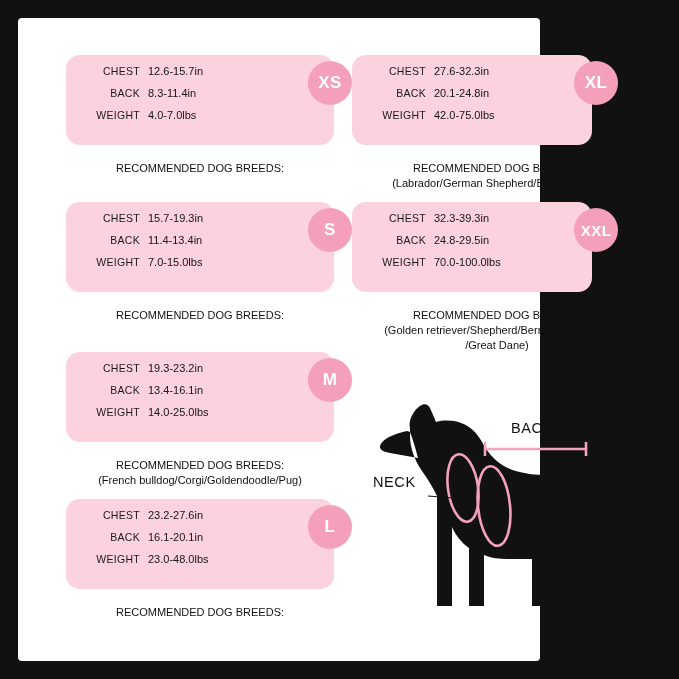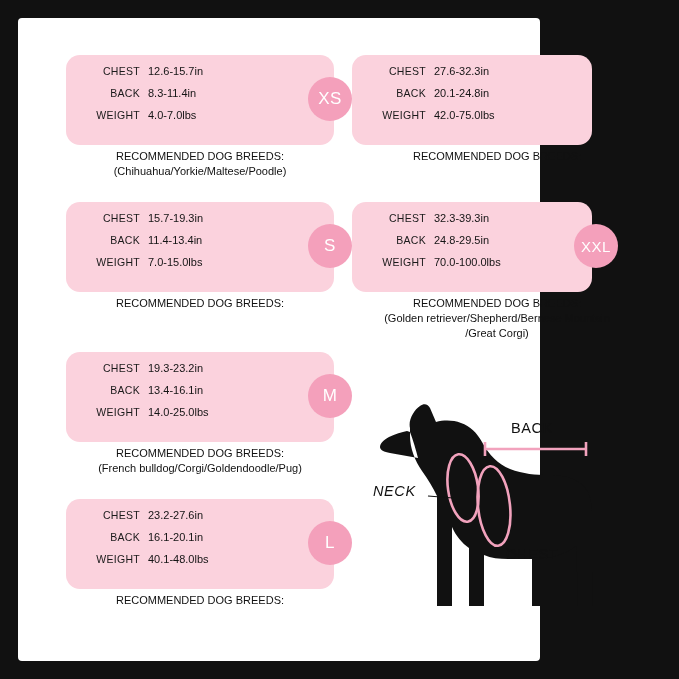--- a/index.html
+++ b/index.html
@@ -68,36 +68,36 @@
     color: #1a1a1a;
     padding-right: 8px;
     box-sizing: border-box;
   }
   .row-value {
     font-size: 11px;
     color: #141414;
   }
   .badge {
     position: absolute;
-    top: 22px;
+    top: 6px;
     width: 44px;
     height: 44px;
     border-radius: 50%;
     background: #f4a0bb;
     color: #ffffff;
     display: flex;
     align-items: center;
     justify-content: center;
     font-size: 17px;
-    font-weight: normal;
+    font-weight: bold;
     letter-spacing: 0.5px;
   }
   .badge.narrow { font-size: 15px; }
   .breeds {
-    margin-top: 4px;
+    margin-top: 16px;
     text-align: center;
     font-size: 11px;
     line-height: 15px;
     color: #111111;
     width: 100%;
   }
   .breeds div { white-space: nowrap; }
 
   
   .card-r { width: 290px; }
@@ -112,21 +112,21 @@
     width: 300px;
     height: 270px;
   }
   .dog-label {
     position: absolute;
     font-size: 14.5px;
     letter-spacing: 0.6px;
     color: #111111;
   }
   .lbl-back { left: 153px; top: 44px; }
-  .lbl-neck { left: 15px; top: 107px; font-style: italic; }
+  .lbl-neck { left: 15px; top: 98px; }
   .lbl-chest { left: 148px; top: 170px; }
 </style>
 </head>
 <body>
 
 <div class="page">
   <div class="columns">
 
     <div class="col col-left">
 
@@ -143,21 +143,20 @@
             </div>
             <div class="row">
               <div class="row-label">WEIGHT</div>
               <div class="row-value">4.0-7.0lbs</div>
             </div>
           </div>
           <div class="badge" style="right:-18px;">XS</div>
         </div>
         <div class="breeds">
           <div>RECOMMENDED DOG BREEDS:</div>
-          <div>(Chihuahua/Yorkie/Maltese/Poodle)</div>
         </div>
       </div>
 
       <div class="card" style="left:40px; top:184px;">
         <div class="card-box">
           <div class="rows">
             <div class="row">
               <div class="row-label">CHEST</div>
               <div class="row-value">15.7-19.3in</div>
             </div>
@@ -207,21 +206,21 @@
             <div class="row">
               <div class="row-label">CHEST</div>
               <div class="row-value">23.2-27.6in</div>
             </div>
             <div class="row">
               <div class="row-label">BACK</div>
               <div class="row-value">16.1-20.1in</div>
             </div>
             <div class="row">
               <div class="row-label">WEIGHT</div>
-              <div class="row-value">40.1-48.0lbs</div>
+              <div class="row-value">23.0-48.0lbs</div>
             </div>
           </div>
           <div class="badge" style="right:-18px;">L</div>
         </div>
         <div class="breeds">
           <div>RECOMMENDED DOG BREEDS:</div>
         </div>
       </div>
 
     </div>
@@ -237,23 +236,25 @@
             </div>
             <div class="row">
               <div class="row-label">BACK</div>
               <div class="row-value">20.1-24.8in</div>
             </div>
             <div class="row">
               <div class="row-label">WEIGHT</div>
               <div class="row-value">42.0-75.0lbs</div>
             </div>
           </div>
-        </div>
-        <div class="breeds">
-          <div>RECOMMENDED DOG BREEDS:</div>
+          <div class="badge" style="left:222px;">XL</div>
+        </div>
+        <div class="breeds">
+          <div>RECOMMENDED DOG BREEDS:</div>
+          <div>(Labrador/German Shepherd/Boxer/Pitbull)</div>
         </div>
       </div>
 
       <div class="card card-r" style="left:12px; top:184px;">
         <div class="card-box">
           <div class="rows">
             <div class="row">
               <div class="row-label">CHEST</div>
               <div class="row-value">32.3-39.3in</div>
             </div>
@@ -264,21 +265,21 @@
             <div class="row">
               <div class="row-label">WEIGHT</div>
               <div class="row-value">70.0-100.0lbs</div>
             </div>
           </div>
           <div class="badge narrow" style="left:222px;">XXL</div>
         </div>
         <div class="breeds">
           <div>RECOMMENDED DOG BREEDS:</div>
           <div>(Golden retriever/Shepherd/Bernese Mountain</div>
-          <div>/Great Corgi)</div>
+          <div>/Great Dane)</div>
         </div>
       </div>
 
     </div>
 
     <div class="dog-wrap">
       <svg width="300" height="270" viewBox="0 0 300 270">
         <path fill="#111111" d="
           M52,52
           C50,44 56,34 62,30

